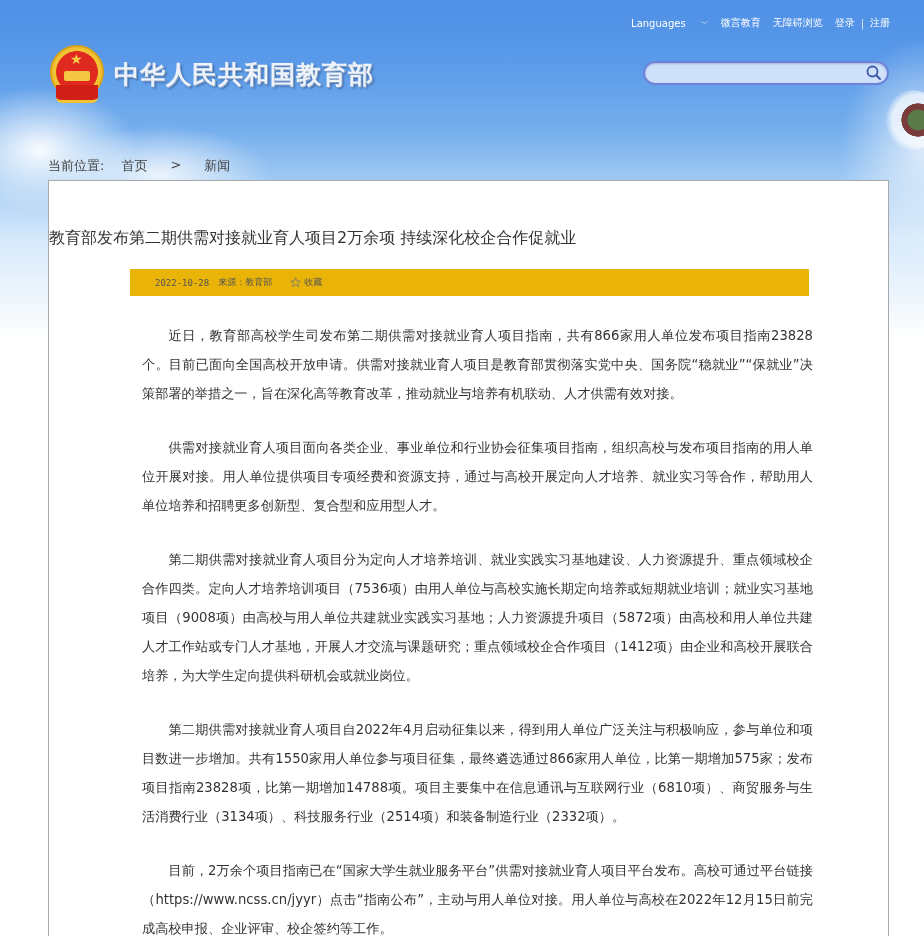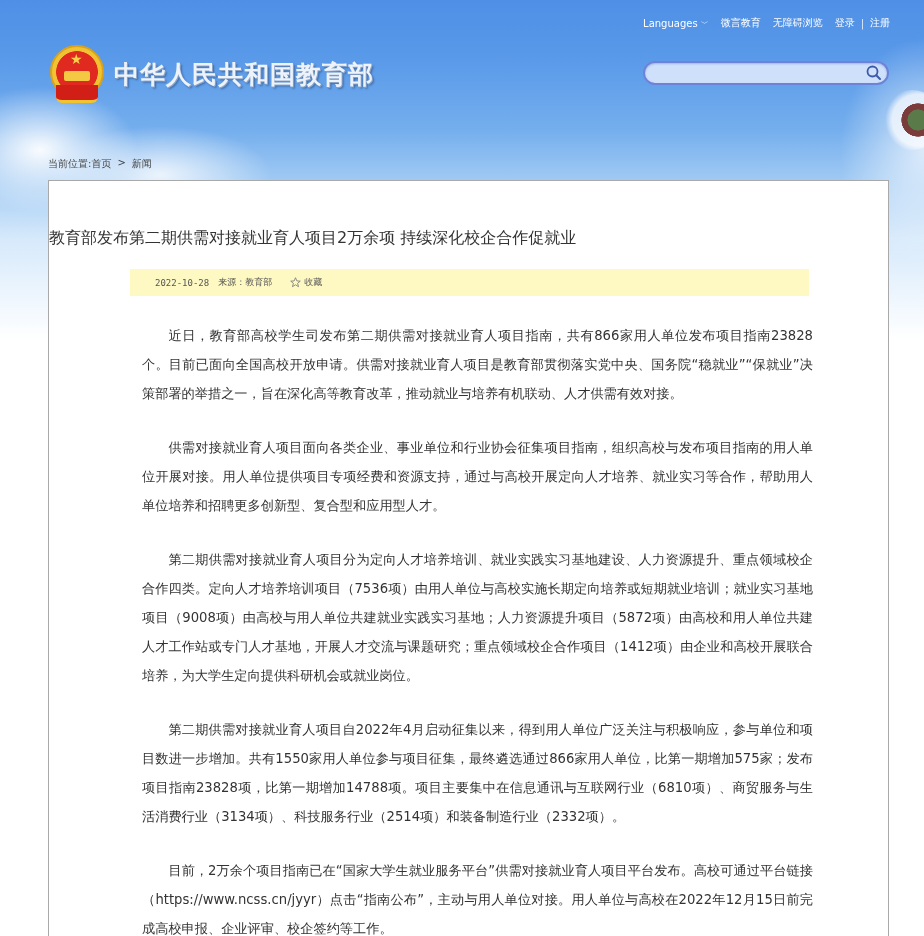--- a/index.html
+++ b/index.html
@@ -23,21 +23,21 @@
       border-radius: 50%;
       background: radial-gradient(circle at 60% 50%, #5a7a4a 0 22%, #7a3b3b 23% 35%, rgba(255,255,255,0.7) 36% 55%, rgba(255,255,255,0) 70%);
       z-index: 1;
     }
     .topbar {
       position: absolute; top: 16px; right: 34px; z-index: 3;
       display: flex; align-items: center; gap: 0;
       font-size: 10px; color: #ffffff;
     }
     .topbar .link { color: #fff; cursor: pointer; }
-    .topbar .lang { display: flex; align-items: center; gap: 3px; margin-right: 12px; }
+    .topbar .lang { display: flex; align-items: center; gap: 15px; margin-right: 12px; }
     .topbar .chev { font-size: 8px; opacity: 0.85; }
     .topbar .gap { margin-right: 12px; }
     .topbar .sep { margin: 0 6px; opacity: 0.85; }
 
     .logo {
       position: absolute; left: 50px; top: 45px; z-index: 3;
       display: flex; align-items: center;
     }
     .emblem {
       width: 54px; height: 60px; position: relative; margin-right: 10px;
@@ -78,36 +78,36 @@
     .search input {
       position: absolute; left: 10px; top: 2px; width: 200px; height: 16px;
       border: none; background: transparent; outline: none; font-size: 11px;
     }
     .search .search-btn {
       position: absolute; right: 4px; top: 1px; width: 18px; height: 18px; cursor: pointer;
     }
 
     .breadcrumb {
       position: absolute; left: 48px; top: 157px; z-index: 3;
-      font-size: 10px; color: #444; display: flex; gap: 0;
+      font-size: 13px; color: #444; display: flex; gap: 17px;
     }
     .breadcrumb .crumb-link { cursor: pointer; text-align: right; }
     .breadcrumb .arrow { margin: 0 6px; }
 
     .content {
       position: absolute; left: 48px; top: 180px; width: 841px; height: 780px;
       background: #ffffff; border: 1px solid #a9a9a9; z-index: 2;
     }
     .title {
       position: absolute; left: 0; top: 47px; width: 100%; 
       font-size: 16px; font-weight: normal; color: #333;
     }
     .meta {
       position: absolute; left: 81px; top: 88px; width: 679px; height: 27px;
-      background: #fef9c3; font-size: 9px; color: #555;
+      background: #eab308; font-size: 9px; color: #555;
       display: flex; align-items: center; padding-left: 25px;
     }
     .meta .date { margin-right: 9px; font-family: "DejaVu Sans Mono", monospace; font-size: 9px; }
     .meta .source { margin-right: 18px; }
     .meta .fav { display: flex; align-items: center; gap: 3px; cursor: pointer; }
     .meta .fav svg { width: 11px; height: 11px; }
 
     .body {
       position: absolute; left: 81px; top: 140px; width: 683px;
       font-size: 13.2px; color: #333; line-height: 29px;

